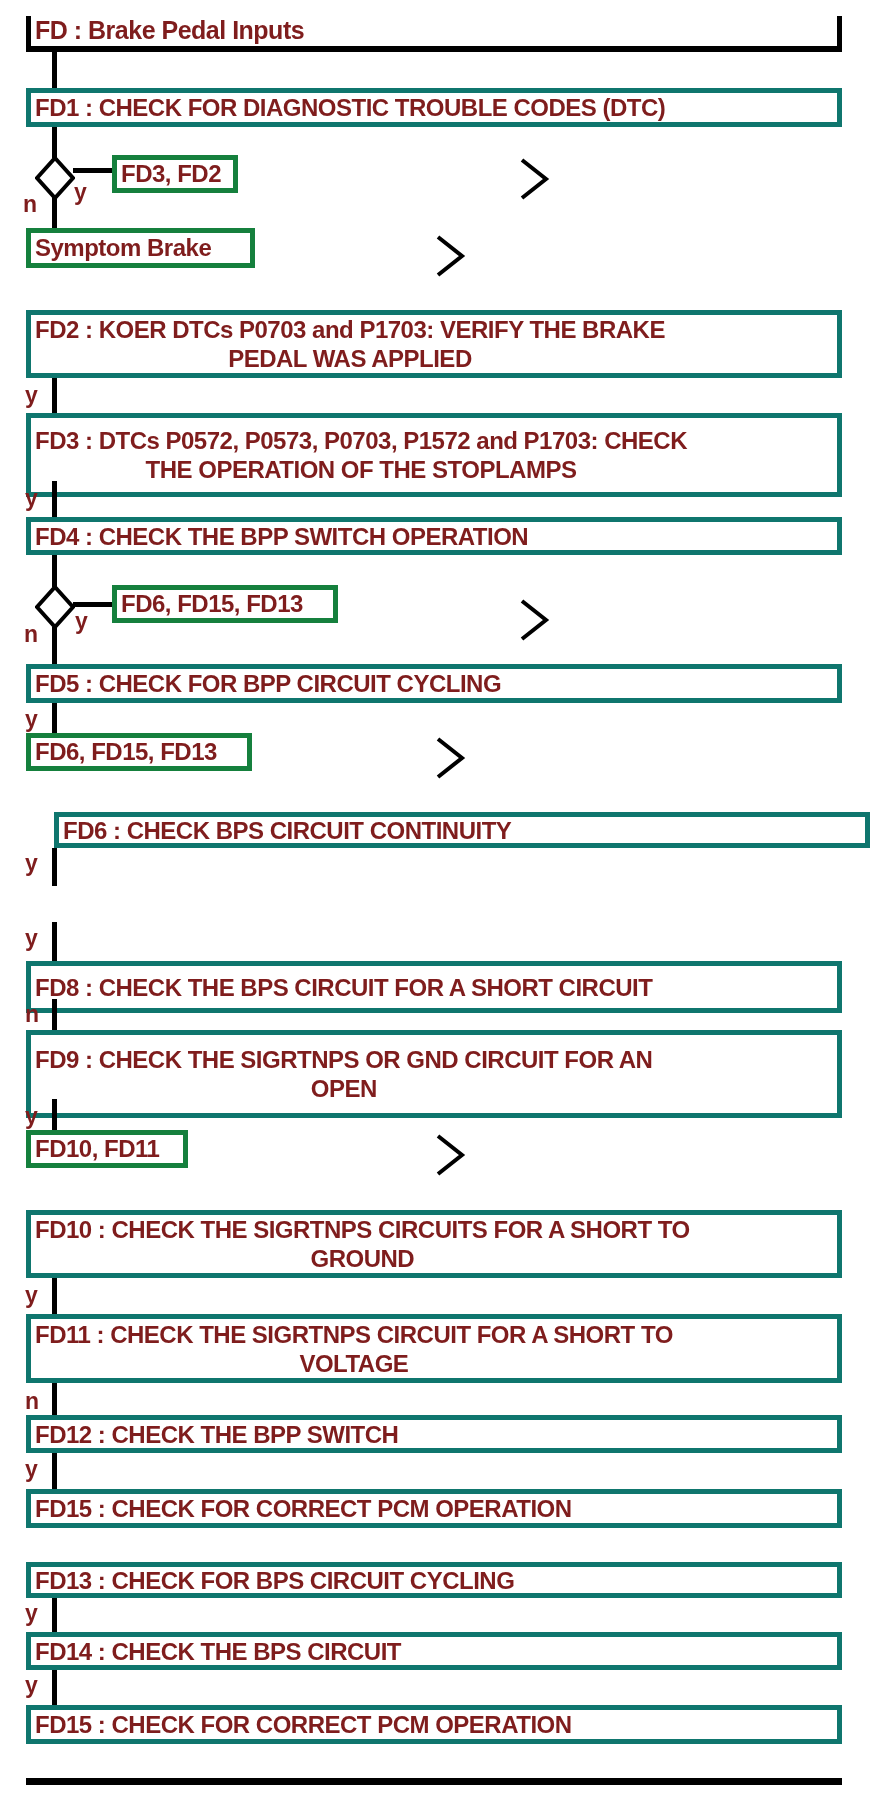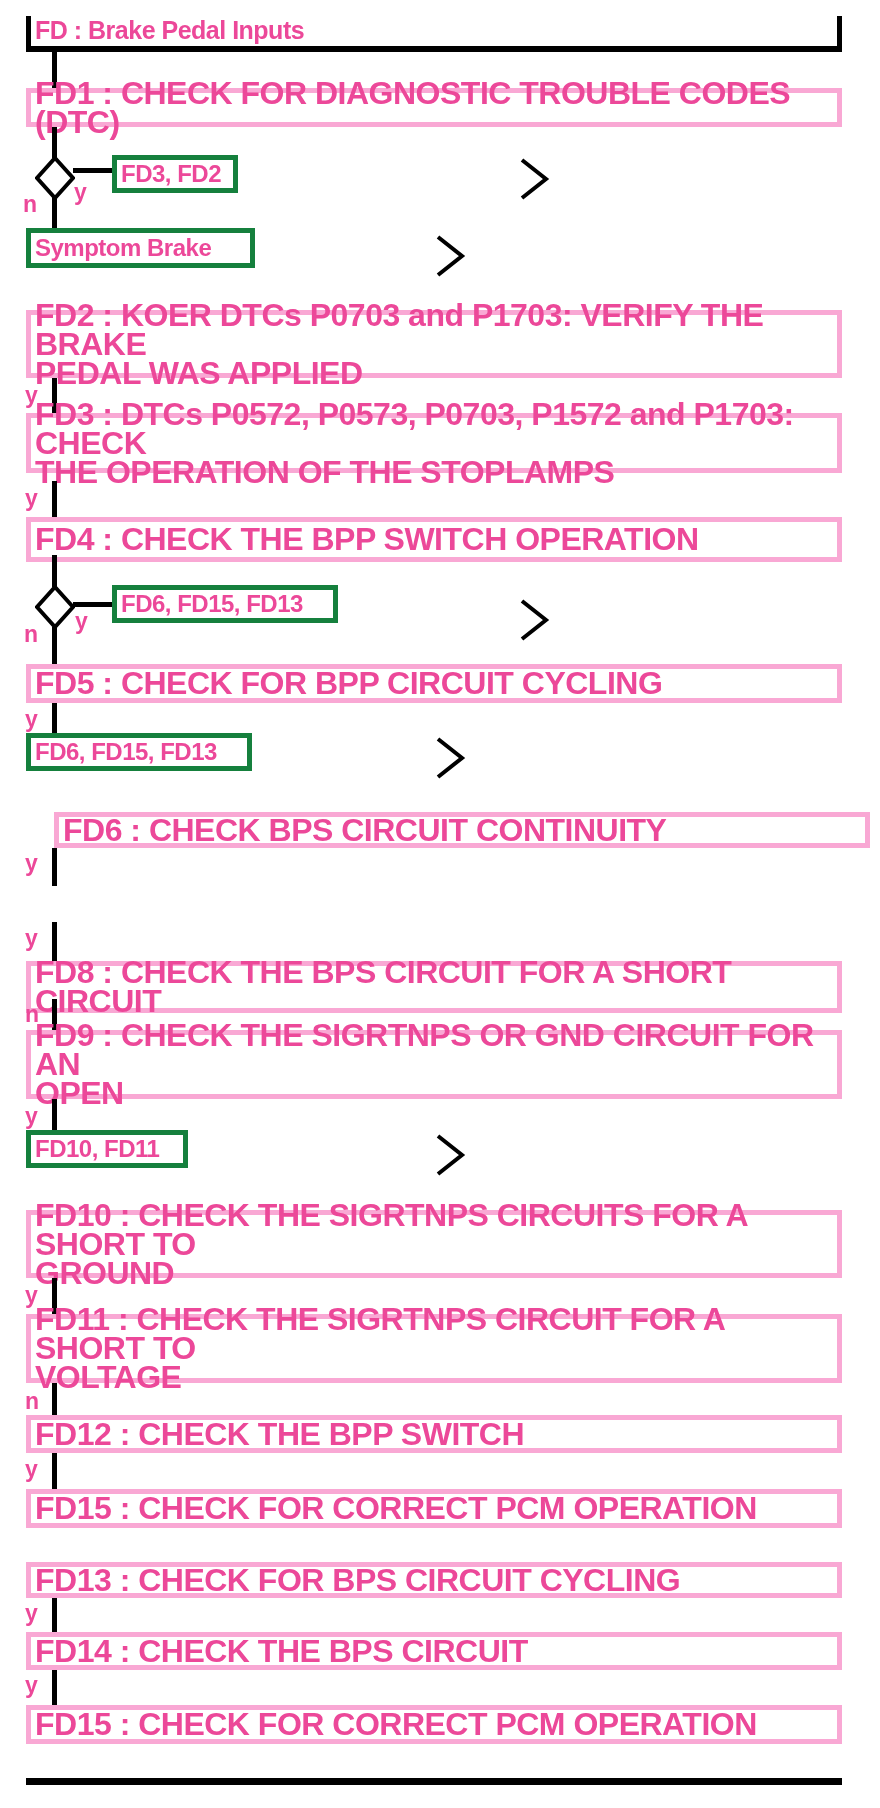--- a/index.html
+++ b/index.html
@@ -1,23 +1,23 @@
 <!DOCTYPE html>
 <html><head>
 <meta charset="utf-8">
 <style>
   html,body{margin:0;padding:0;background:#ffffff;}
   #canvas{
     position:relative;width:880px;height:1808px;background:#ffffff;
-    font-family:"Liberation Sans", sans-serif;color:#ec4899;overflow:hidden;
+    font-family:"Liberation Sans", sans-serif;color:#7f1d1d;overflow:hidden;text-align:center;
   }
   .box{
     position:absolute;left:26px;width:816px;box-sizing:border-box;
-    border:5px solid #f9a8d4;background:#fff;
-    font-weight:700;font-size:32px;line-height:29px;letter-spacing:-0.5px;
+    border:5px solid #0f766e;background:#fff;
+    font-weight:700;font-size:24px;line-height:29px;letter-spacing:-0.5px;
     display:flex;align-items:center;padding-left:4px;white-space:pre-line;
   }
   .goto{
     position:absolute;box-sizing:border-box;border:5px solid #15803d;background:#fff;
     font-weight:700;font-size:24px;line-height:26px;letter-spacing:-0.5px;
     display:flex;align-items:center;padding-left:4px;white-space:nowrap;
   }
   .titlebar{
     position:absolute;left:26px;top:16px;width:816px;height:36px;box-sizing:border-box;
     border-left:5px solid #000;border-right:5px solid #000;border-bottom:6px solid #000;
@@ -70,28 +70,28 @@
     <polyline points="4,4 28,23 4,42" fill="none" stroke="#000" stroke-width="4"></polyline>
   </svg>
 
   <div class="box" style="top:310px;height:68px;">
     <span>FD2 : KOER DTCs P0703 and P1703: VERIFY THE BRAKE
 PEDAL WAS APPLIED</span>
   </div>
   <div class="branch" style="left:25px;top:384px;">y</div>
   <div class="vline" style="top:378px;height:35px;"></div>
 
-  <div class="box" style="top:413px;height:60px;">
+  <div class="box" style="top:413px;height:84px;">
     <span>FD3 : DTCs P0572, P0573, P0703, P1572 and P1703: CHECK
 THE OPERATION OF THE STOPLAMPS</span>
   </div>
   <div class="branch" style="left:25px;top:487px;">y</div>
   <div class="vline" style="top:481px;height:36px;"></div>
 
-  <div class="box" style="top:517px;height:45px;">
+  <div class="box" style="top:517px;height:38px;">
     <span>FD4 : CHECK THE BPP SWITCH OPERATION</span>
   </div>
   <div class="vline" style="top:555px;height:32px;"></div>
 
   <svg class="icon" style="left:35px;top:585px;" width="40" height="44">
     <polygon points="20,2 38,22 20,42 2,22" fill="#fff" stroke="#000" stroke-width="4"></polygon>
   </svg>
   <div class="branch" style="left:75px;top:610px;">y</div>
   <div class="branch" style="left:24px;top:623px;">n</div>
   <div class="hline" style="left:73px;top:602px;width:39px;"></div>
@@ -126,21 +126,21 @@
 
   <div class="branch" style="left:25px;top:927px;">y</div>
   <div class="vline" style="top:922px;height:39px;"></div>
 
   <div class="box" style="top:961px;height:52px;">
     <span>FD8 : CHECK THE BPS CIRCUIT FOR A SHORT CIRCUIT</span>
   </div>
   <div class="branch" style="left:25px;top:1003px;">n</div>
   <div class="vline" style="top:999px;height:31px;"></div>
 
-  <div class="box" style="top:1030px;height:69px;">
+  <div class="box" style="top:1030px;height:88px;">
     <span>FD9 : CHECK THE SIGRTNPS OR GND CIRCUIT FOR AN
 OPEN</span>
   </div>
   <div class="branch" style="left:25px;top:1105px;">y</div>
   <div class="vline" style="top:1099px;height:31px;"></div>
 
   <div class="goto" style="left:26px;top:1130px;width:162px;height:38px;">
     <span>FD10, FD11</span>
   </div>
   <svg class="icon" style="left:434px;top:1132px;" width="34" height="48">

